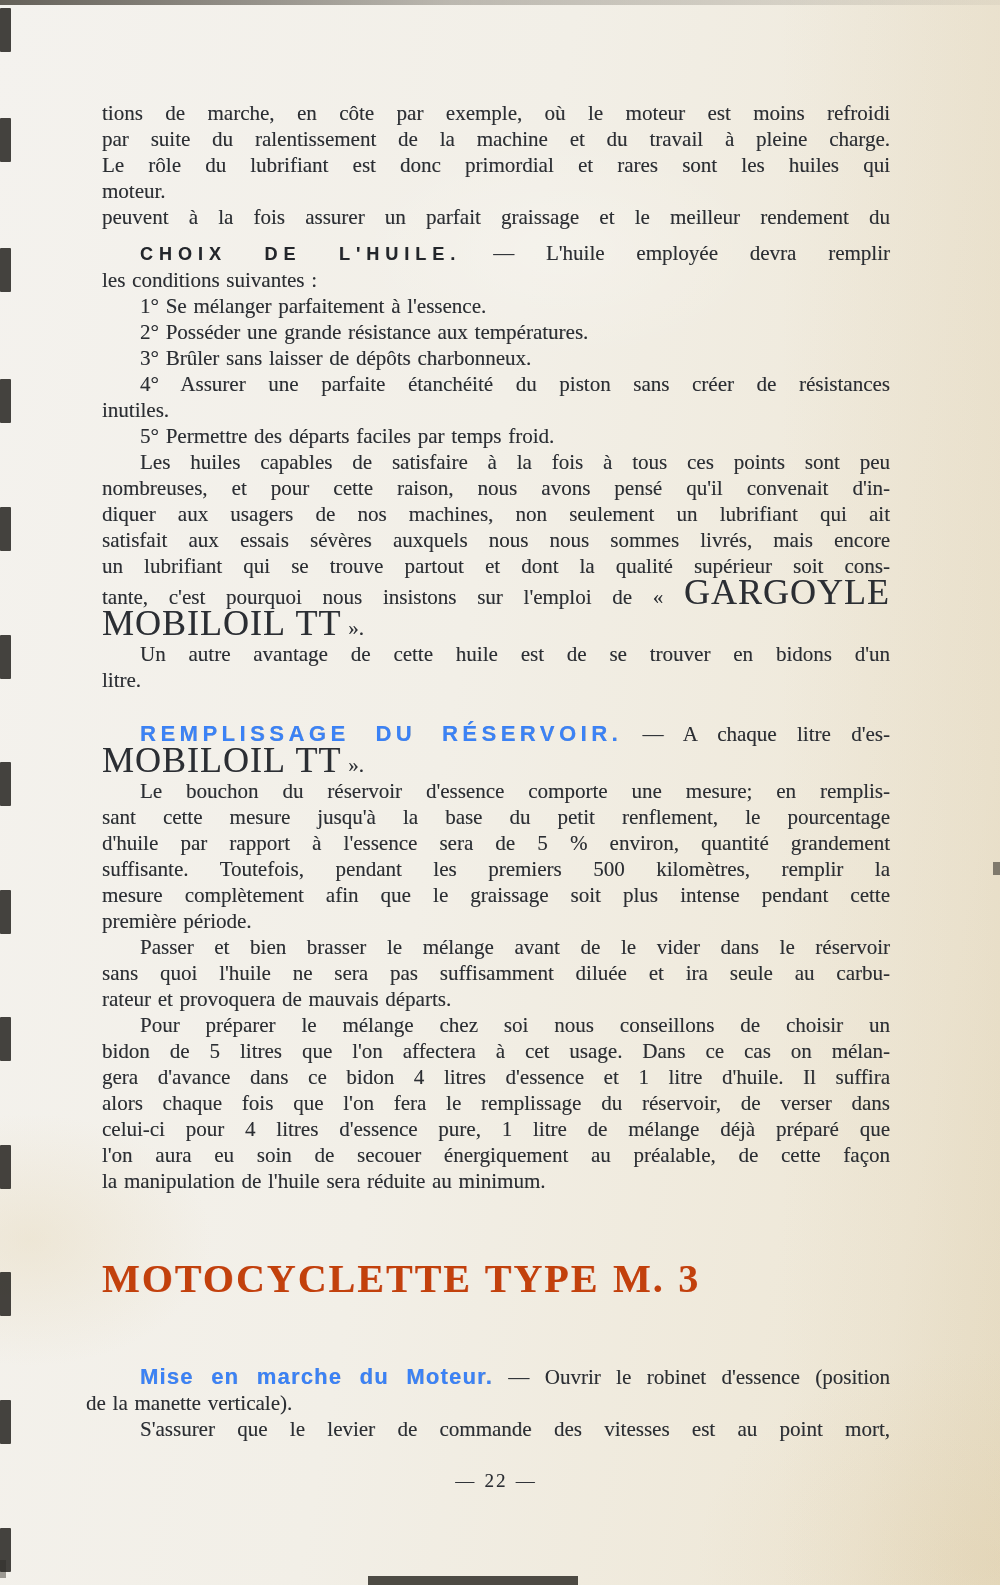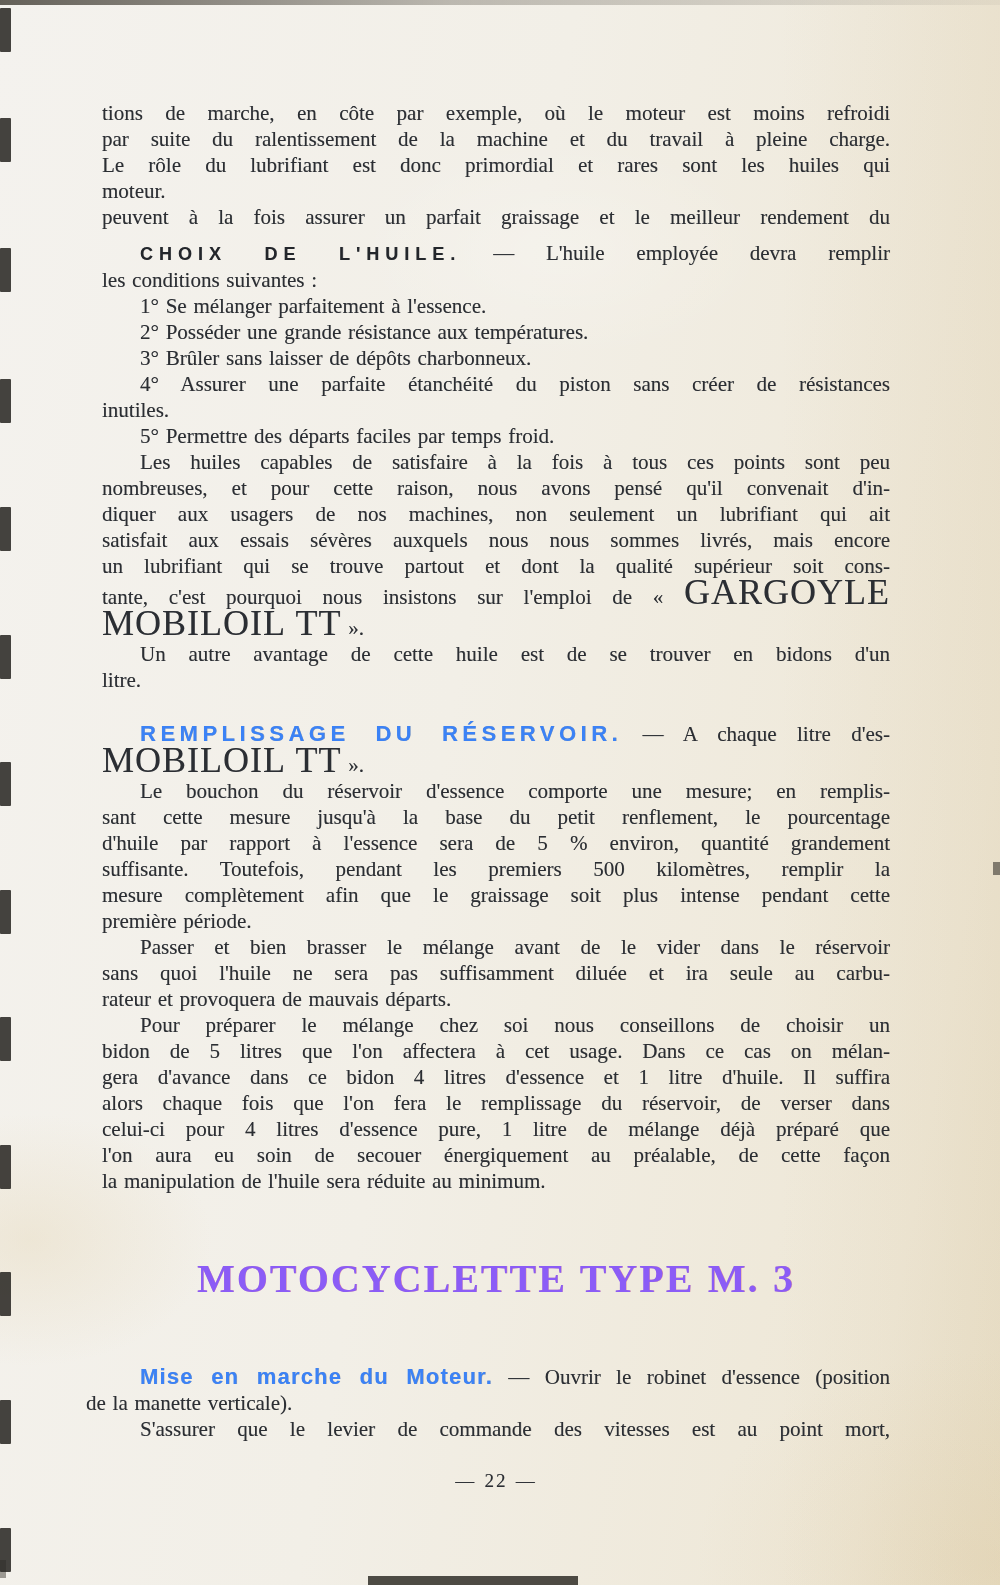--- a/index.html
+++ b/index.html
@@ -31,22 +31,22 @@
   .line.i1{padding-left:38px;}
   .line.out{margin-left:-16px;}
   .part{white-space:pre-wrap;}
   .part.head{font-family:"Liberation Sans","DejaVu Sans",sans-serif;font-weight:700;
        font-size:18px;letter-spacing:6px;color:#23262b;}
   .part.head2{font-family:"Liberation Sans","DejaVu Sans",sans-serif;font-weight:700;
        font-size:22px;letter-spacing:4.5px;color:#3b82f6;}
   .part.subhead{font-family:"Liberation Sans","DejaVu Sans",sans-serif;font-weight:700;
        font-size:22px;letter-spacing:1.2px;color:#3b82f6;}
   .part.caps{font-size:36px;letter-spacing:1px;}
-  .section-title{margin-top:62px;height:46px;line-height:46px;text-align:center;
-       font-weight:700;font-size:40px;letter-spacing:2px;color:#8b5cf6;
+  .section-title{margin-top:62px;height:46px;line-height:46px;
+       font-weight:700;font-size:40px;letter-spacing:2px;color:#c2410c;
        text-shadow:0.4px 0.4px 0 rgba(206,47,57,0.4);}
   .mid-blocks{margin-top:62px;}
   .page-number{margin-top:26px;text-align:center;font-size:19px;letter-spacing:2px;color:#2b2e33;}
 </style>
 </head>
 <body>
 
 <div class="paper-overlay"></div>
 <div class="top-edge"></div>
 <div class="bottom-bar"></div>

